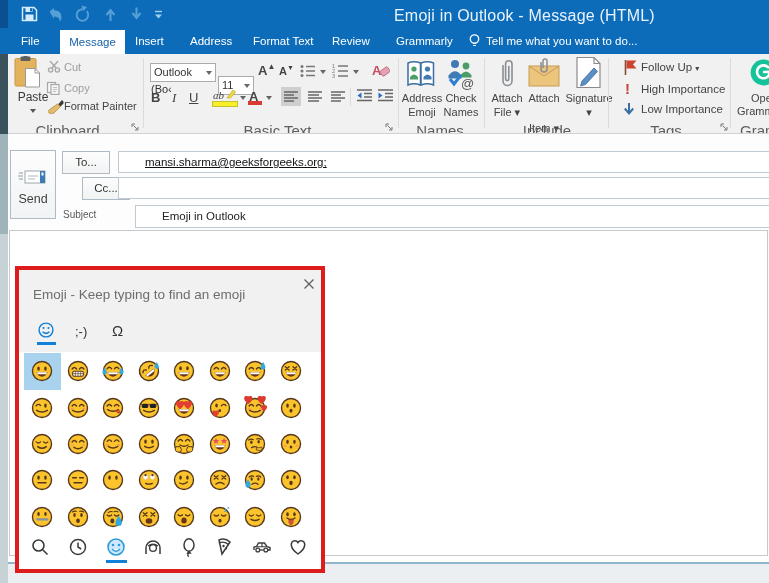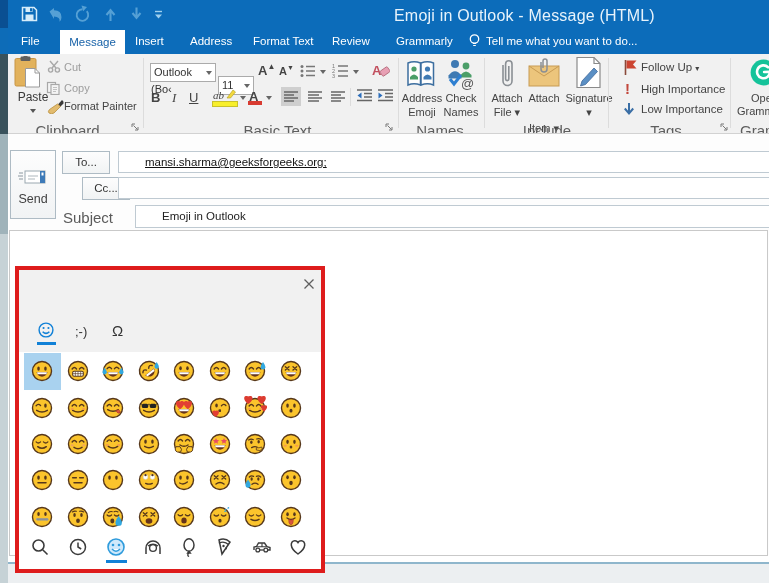--- a/index.html
+++ b/index.html
@@ -255,37 +255,38 @@
     <rect x="7" y="3" width="20" height="12" fill="#fff" stroke="#9aa7b0" stroke-width="1"></rect>
     <rect x="22" y="3" width="5" height="12" fill="#3d7ab8"></rect>
     <rect x="23.5" y="4.5" width="2" height="3" fill="#fff"></rect>
     <path d="M1 5 h4 M0 8 h5 M1 11 h4" stroke="#8b989f" stroke-width="1.2"></path>
     <path d="M10 8 h10 M10 11 h7" stroke="#c9cfd4" stroke-width="1.5"></path>
   </svg>
   <div style="margin-top:4px;font-size:12.5px;color:#3f3f3f;">Send</div>
 </div>
 <div class="cbtn" style="left:62px;top:151px;width:46px;height:21px;line-height:21px;">To...</div>
 <div class="cbtn" style="left:62px;top:177px;width:46px;height:21px;line-height:21px;margin-left:20px;">Cc...</div>
-<div class="abs" style="left:63px;top:209px;font-size:15px;color:#5a5a5a;">Subject</div>
+<div class="abs" style="left:63px;top:209px;font-size:10px;color:#5a5a5a;">Subject</div>
 <div class="cfield" style="left:118px;top:151px;width:646px;height:20px;line-height:20px;"><span style="text-decoration:underline;margin-left:5px;">mansi.sharma@geeksforgeeks.org;</span></div>
 <div class="cfield" style="left:118px;top:177px;width:646px;height:20px;line-height:20px;"></div>
 <div class="cfield" style="left:118px;top:205px;width:646px;height:21px;line-height:21px;margin-left:17px;"><span style="margin-left:5px;color:#222;">Emoji in Outlook</span></div>
 
 <div class="abs" id="bodyarea"></div>
 <div class="abs" style="left:2px;top:562px;width:767px;height:2px;background:#8fb6cc;"></div>
 <div class="abs" style="left:0px;top:564px;width:769px;height:19px;background:#eceff1;"></div>
 
 <div class="abs strip" style="top:0;height:28px;background:#0a4f92;"></div>
 <div class="abs strip" style="top:28px;height:26px;background:#0d6cb8;"></div>
 <div class="abs strip" style="top:54px;height:80px;background:#39525c;"></div>
 <div class="abs strip" style="top:134px;height:100px;background:#9fb3ba;"></div>
 <div class="abs strip" style="top:234px;height:349px;background:#c6d2d6;"></div>
 
 <div class="abs" id="panel">
   <div class="abs" id="panelhead"></div>
+  <div class="abs" id="ptitle">Emoji - Keep typing to find an emoji</div>
   <svg class="abs" style="left:284px;top:8px;" width="12" height="12" viewBox="0 0 12 12">
     <path d="M1.5 1.5 L10.5 10.5 M10.5 1.5 L1.5 10.5" stroke="#5f5f5f" stroke-width="1.3"></path>
   </svg>
 
   <svg class="abs" style="left:18.5px;top:52px;" width="16" height="16" viewBox="0 0 19 19">
     <circle cx="9.5" cy="9.5" r="8.2" fill="none" stroke="#1181d7" stroke-width="1.7"></circle>
     <circle cx="6.6" cy="7.2" r="1.25" fill="#1181d7"></circle>
     <circle cx="12.4" cy="7.2" r="1.25" fill="#1181d7"></circle>
     <path d="M5.5 11.5 Q9.5 15.5 13.5 11.5" fill="none" stroke="#1181d7" stroke-width="1.7"></path>
   </svg>

